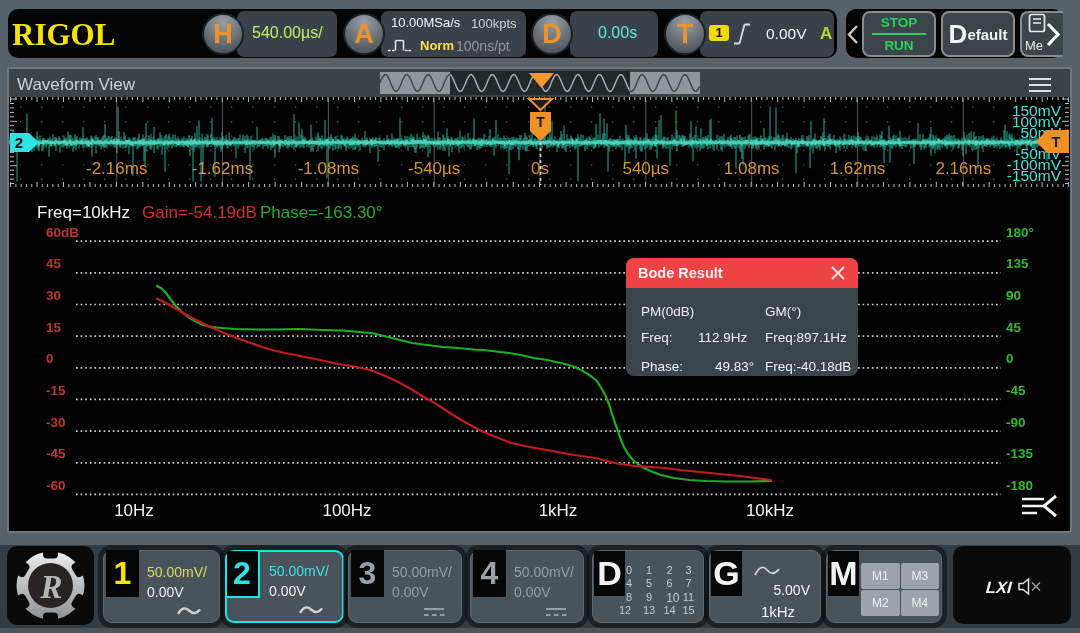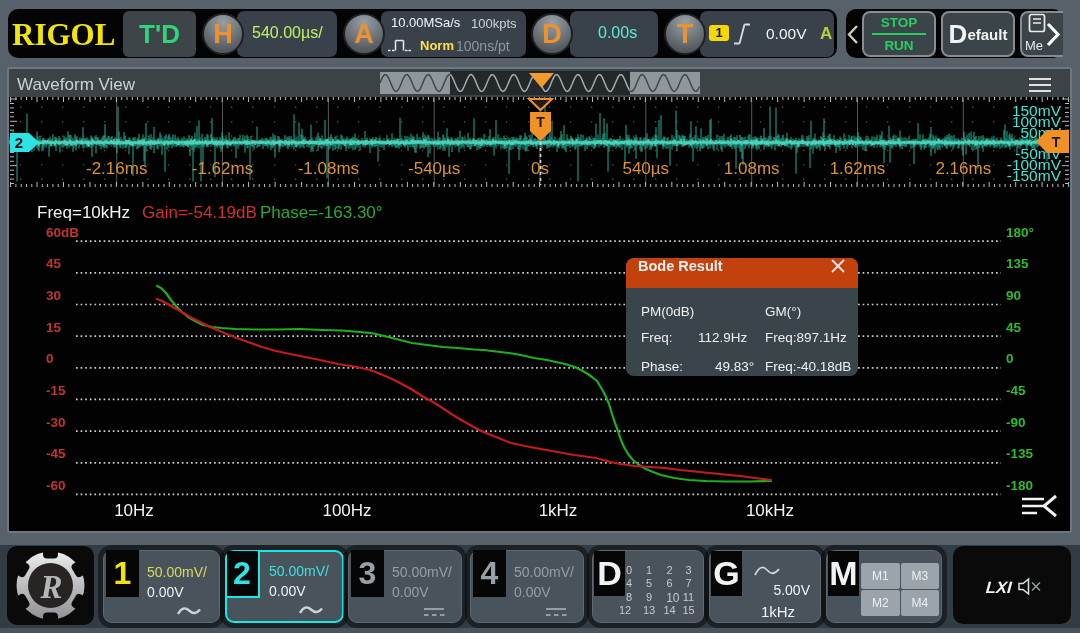--- a/index.html
+++ b/index.html
@@ -11,21 +11,20 @@
 .chtab{position:absolute;left:2px;top:-1px;width:33px;height:47px;background:#060606;display:flex;align-items:center;justify-content:center;font-size:32px;font-weight:bold}
 .btab{position:absolute;left:1px;top:0px;width:31px;height:45px;background:#060606;display:flex;align-items:center;justify-content:center;font-size:34px;font-weight:bold;color:#f0f2f3}
 .chtxt{position:absolute;left:43px;top:12px;font-size:14px;line-height:19.5px}
 .mbtn{position:absolute;width:38.5px;height:26px;background:#9aa4aa;border-radius:2px;color:#eef1f2;font-size:12px;display:flex;align-items:center;justify-content:center}
 </style></head><body>
 <div id="screen">
 
 <div class="abs" style="left:8px;top:9px;width:829px;height:49px;background:#040404;border-radius:10px"></div>
 <div class="abs" style="left:846px;top:9px;width:217px;height:49px;background:#040404;border-radius:10px"></div>
 <div class="abs" style="left:12px;top:17px;width:106px;font-family:'Liberation Serif',serif;font-weight:bold;font-size:31px;color:#f2e40b;transform:scaleY(1.05)">RIGOL</div>
-<div class="abs" style="left:123px;top:11px;width:73px;height:46px;background:#3d4548;border-radius:6px;display:flex;align-items:center;justify-content:center;color:#2fd47c;font-size:26px;font-weight:600">T'D</div>
 
 <div class="srect" style="left:237px;width:100px"></div>
 <div class="abs" style="left:252px;top:23.5px;font-size:16px;color:#bef264;z-index:4">540.00µs/</div>
 <div class="circ" style="left:202px">H</div>
 
 <div class="srect" style="left:381px;width:145px"></div>
 <div class="abs" style="left:391px;top:15px;font-size:13px;color:#f2f4f5;z-index:4">10.00MSa/s</div>
 <div class="abs" style="left:471px;top:16px;font-size:13px;color:#ccd1d4;z-index:4">100kpts</div>
 <svg class="abs" style="left:387px;top:36px;z-index:4" width="30" height="17" viewBox="0 0 30 17">
 <path d="M1 14.5h2.5 M5 14.5h2.5 M8.5 14.5v-10 M8.5 4.5h8 M16.5 4.5v10 M18 14.5h2.5 M21.5 14.5h2.5" stroke="#e8eaeb" stroke-width="1.5" fill="none"></path>
@@ -166,21 +165,21 @@
       <text x="347" y="516" font-size="17" fill="#f2f4f4" text-anchor="middle">100Hz</text>
       <text x="558" y="516" font-size="17" fill="#f2f4f4" text-anchor="middle">1kHz</text>
       <text x="770" y="516" font-size="17" fill="#f2f4f4" text-anchor="middle">10kHz</text>
 <path d="M157.0 286.0 L161.0 288.0 L166.0 293.0 L171.0 300.0 L176.0 306.0 L182.0 312.0 L188.0 317.0 L195.0 321.0 L203.0 325.0 L212.0 327.0 L222.0 328.0 L236.0 329.0 L255.0 329.5 L278.0 329.5 L300.0 329.0 L322.0 330.0 L342.0 330.5 L360.0 332.0 L374.0 333.5 L380.0 335.0 L392.0 338.0 L402.0 340.5 L412.0 343.0 L427.0 345.0 L443.0 347.0 L458.0 348.0 L474.0 349.5 L484.0 350.0 L496.0 351.5 L509.0 353.0 L521.0 355.0 L534.0 358.0 L547.0 360.0 L556.0 362.0 L565.0 364.0 L575.0 367.0 L581.0 370.0 L587.0 373.5 L592.0 377.0 L597.0 381.0 L600.0 386.0 L603.0 391.0 L606.0 397.0 L609.0 404.0 L612.0 414.0 L615.0 423.0 L618.0 431.0 L621.0 440.0 L624.0 447.0 L628.0 454.0 L633.0 460.0 L639.0 465.0 L646.0 469.0 L653.0 472.0 L661.0 475.0 L674.0 478.0 L689.0 480.0 L706.0 481.0 L726.0 481.5 L750.0 481.5 L771.0 481.0" fill="none" stroke="#1fae1f" stroke-width="2.2" stroke-linejoin="round" stroke-linecap="round"></path>
       <path d="M157.0 299.0 L162.0 301.0 L171.0 306.0 L180.0 311.0 L190.0 317.0 L200.0 322.0 L210.0 327.0 L222.0 332.0 L234.0 337.0 L248.0 342.0 L262.0 347.0 L276.0 351.0 L290.0 354.0 L305.0 357.0 L320.0 360.0 L338.0 364.0 L357.0 367.0 L370.0 370.0 L378.0 373.0 L390.0 378.0 L400.0 383.0 L411.0 389.0 L422.0 396.0 L433.0 402.0 L444.0 409.0 L453.0 415.0 L463.0 421.0 L472.0 426.0 L481.0 431.0 L496.0 437.0 L511.0 443.0 L530.0 447.0 L552.0 451.0 L574.0 455.0 L596.0 458.0 L611.0 462.0 L620.0 464.0 L627.0 465.0 L635.0 466.0 L650.0 467.0 L665.0 468.0 L680.0 470.0 L700.0 472.0 L720.0 474.0 L740.0 476.0 L755.0 478.0 L771.0 480.0" fill="none" stroke="#c41b1b" stroke-width="2.2" stroke-linejoin="round" stroke-linecap="round"></path>
 <path d="M1022 499h22M1022 506h22M1022 513h15" stroke="#f2f4f4" stroke-width="2.6"></path>
 <path d="M1056 496 L1044 506 L1056 516" stroke="#f2f4f4" stroke-width="3" fill="none"></path>
 </svg>
 
 <div class="abs" style="left:626px;top:258px;width:232px;height:118px;border-radius:8px;overflow:hidden;background:#3a454b;z-index:10">
-<div style="height:30px;background:#c2410c;display:flex;padding:0 12px">
+<div style="height:30px;background:#ef4444;display:flex;align-items:center;padding:0 12px">
         <span style="color:#f0f2f3;font-size:14.5px;font-weight:bold">Bode Result</span>
 <svg style="margin-left:auto" width="16" height="16" viewBox="0 0 16 16">
           <path d="M2 2 L14 14 M14 2 L2 14" stroke="#e4e7e8" stroke-width="1.8"></path>
         </svg>
       </div>
 <div style="position:relative;color:#eef0f1;font-size:13.5px">
 <span class="abs" style="left:15px;top:16px">PM(0dB)</span>
         <span class="abs" style="left:139px;top:16px">GM(°)</span>
 <span class="abs" style="left:15px;top:42px">Freq:</span>
         <span class="abs" style="left:72px;top:42px">112.9Hz</span>

